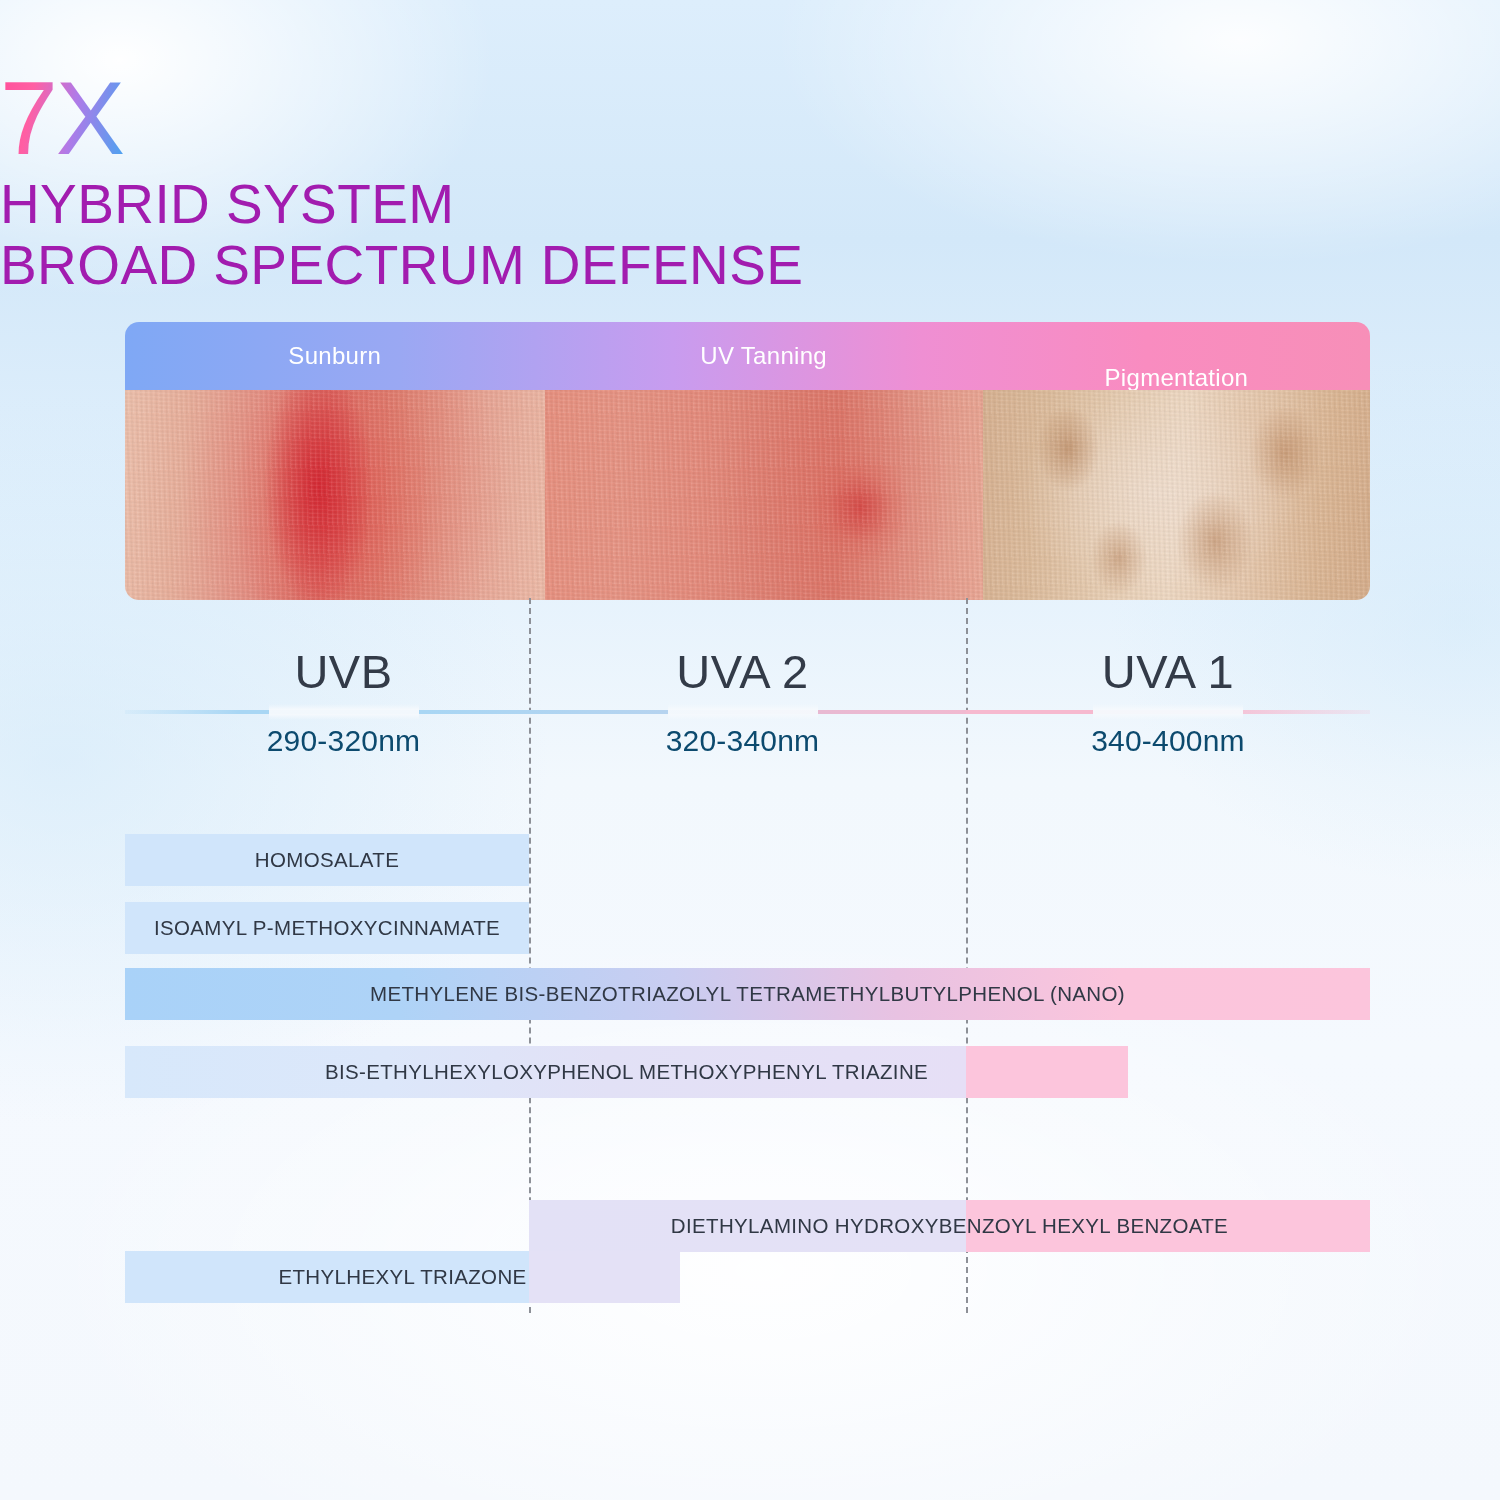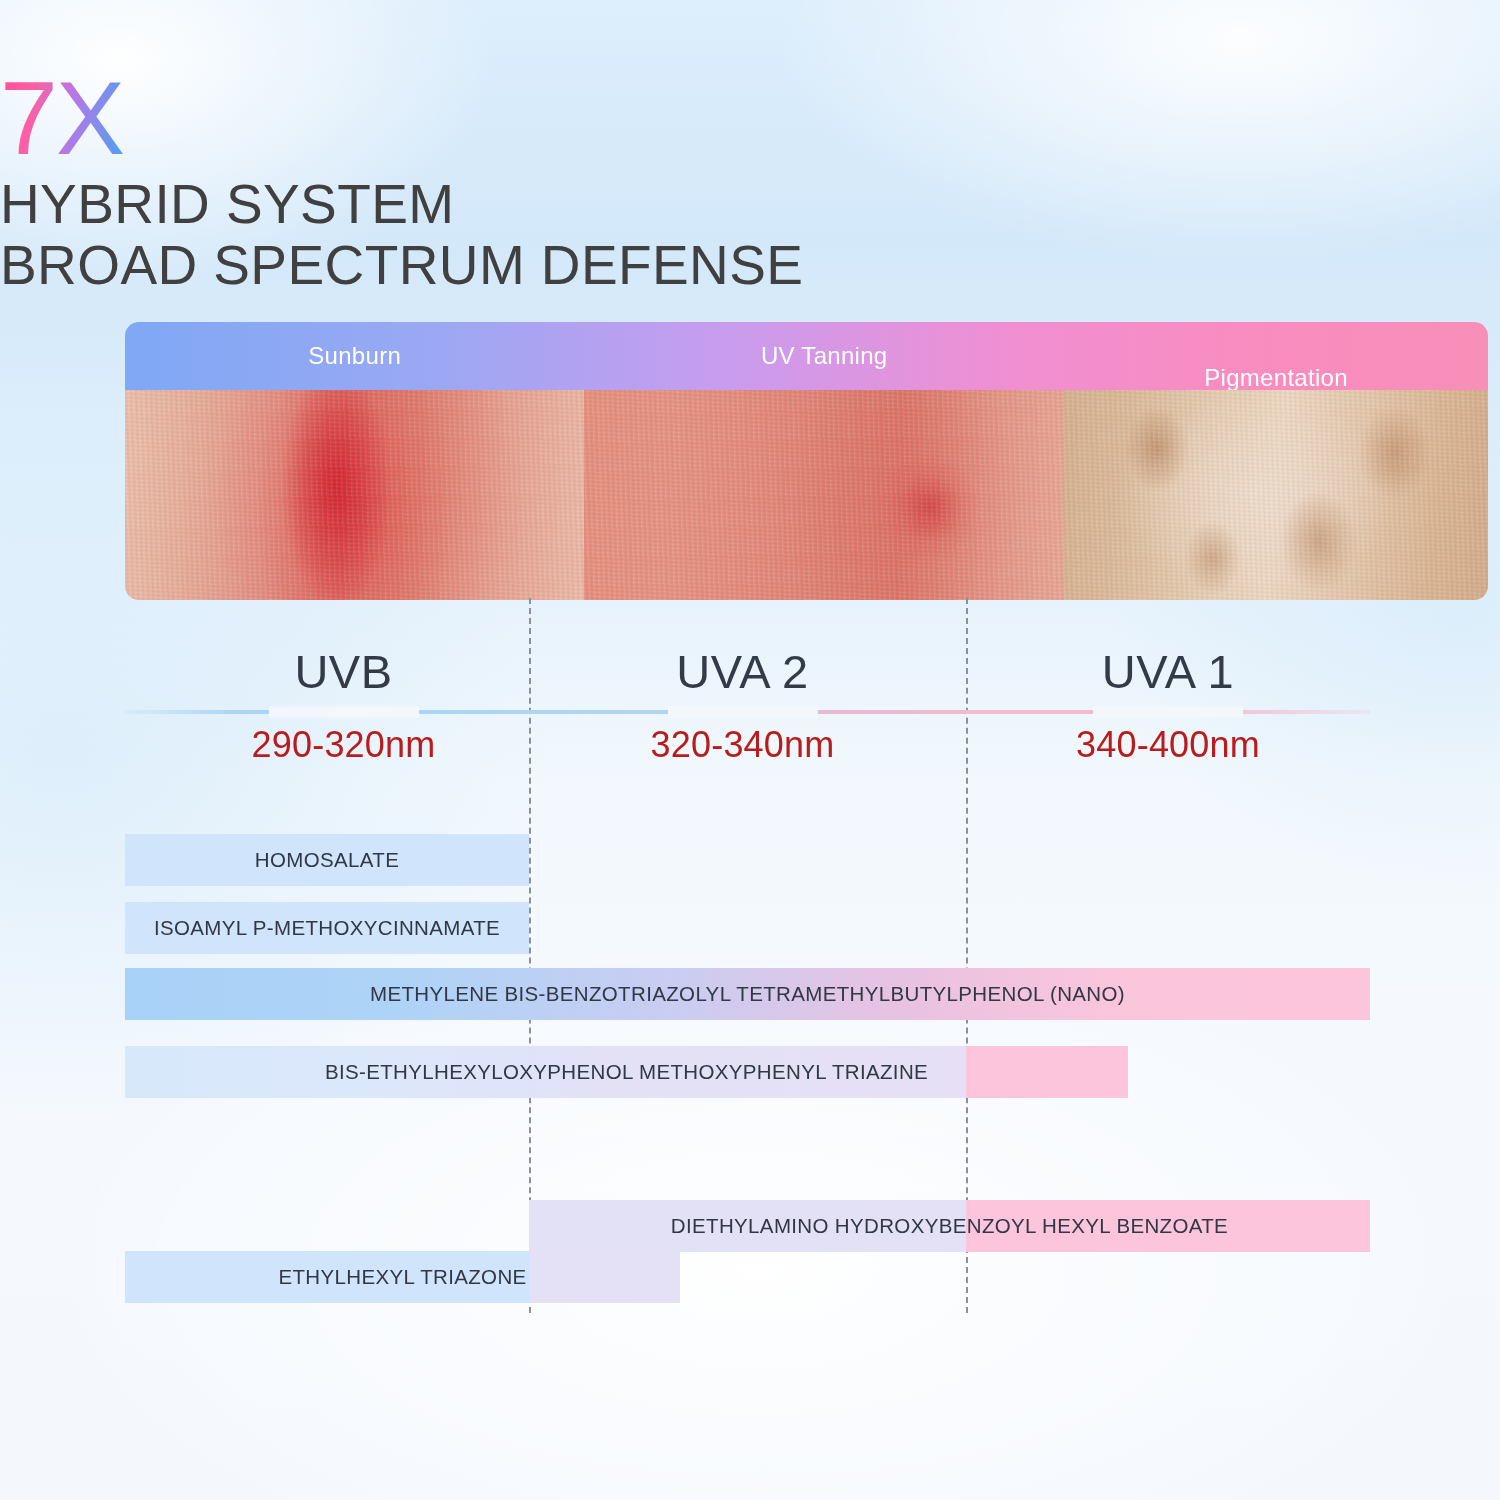--- a/index.html
+++ b/index.html
@@ -40,34 +40,34 @@
     letter-spacing: -2px;
     line-height: 0.94;
     margin-right: 26px;
     margin-top: 2px;
     background: linear-gradient(100deg, #ff4f9a 0%, #ff5fa3 26%, #b07ae8 58%, #4aa3f0 100%);
     -webkit-background-clip: text; background-clip: text;
     -webkit-text-fill-color: transparent; color: transparent;
     font-family: "Liberation Sans", sans-serif;
   }
   .title-lines {
-    color: #404040;
+    color: #a21caf;
     font-size: 55px;
     line-height: 1.12;
     letter-spacing: 0.4px;
     font-weight: 400;
     padding-top: 6px;
   }
   .title-lines div { white-space: nowrap; }
 
   
   .panel {
     position: absolute;
     left: 125px; top: 322px;
-    width: 1363px; height: 278px;
+    width: 1245px; height: 278px;
     border-radius: 14px;
     overflow: hidden;
   }
   .cat-bar {
     height: 68px;
     display: flex;
     background: linear-gradient(90deg, #7fa8f5 0%, #9aa8f3 22%, #c89cef 44%, #ef8fd3 64%, #f98cc0 82%, #f78fb8 100%);
   }
   .cat-cell {
     flex: 1;
@@ -142,22 +142,22 @@
     position: absolute; top: 0; width: 100%;
     text-align: center;
     color: #333b48;
     font-size: 47px;
     letter-spacing: 0.5px;
     line-height: 1;
   }
   .band .range {
     position: absolute; top: 76px; width: 100%;
     text-align: center;
-    color: #b91c1c;
-    font-size: 36px;
+    color: #0c4a6e;
+    font-size: 30px;
     letter-spacing: 0.2px;
   }
   .band .name, .band .range { z-index: 2; }
   .band .name::before {
     content: ""; position: absolute; left: 50%; top: 4px;
     transform: translateX(-50%);
     width: 132px; height: 62px;
     background: transparent;
     z-index: -1;
   }

